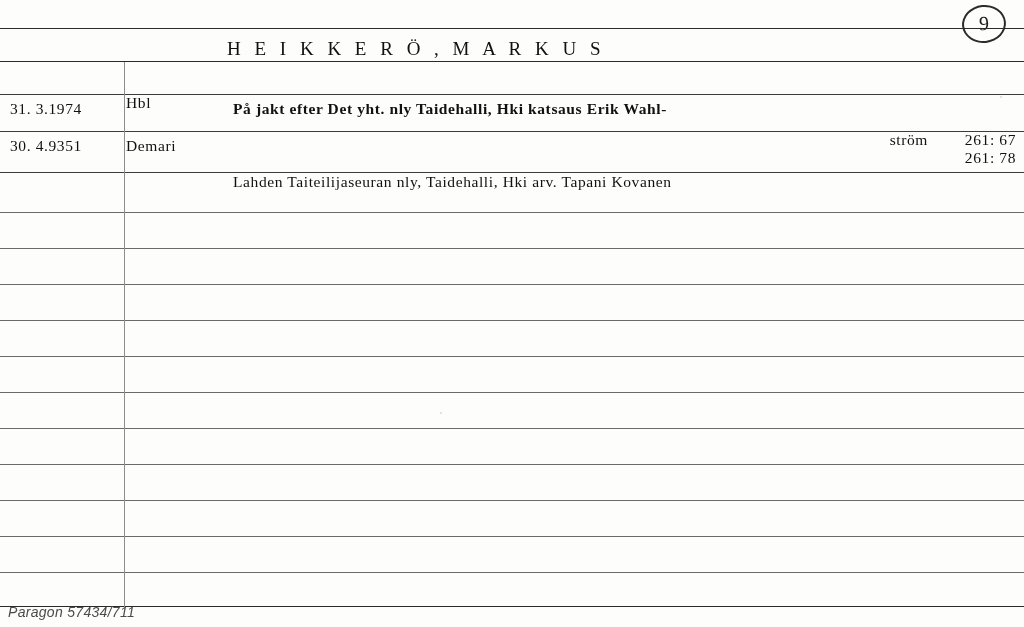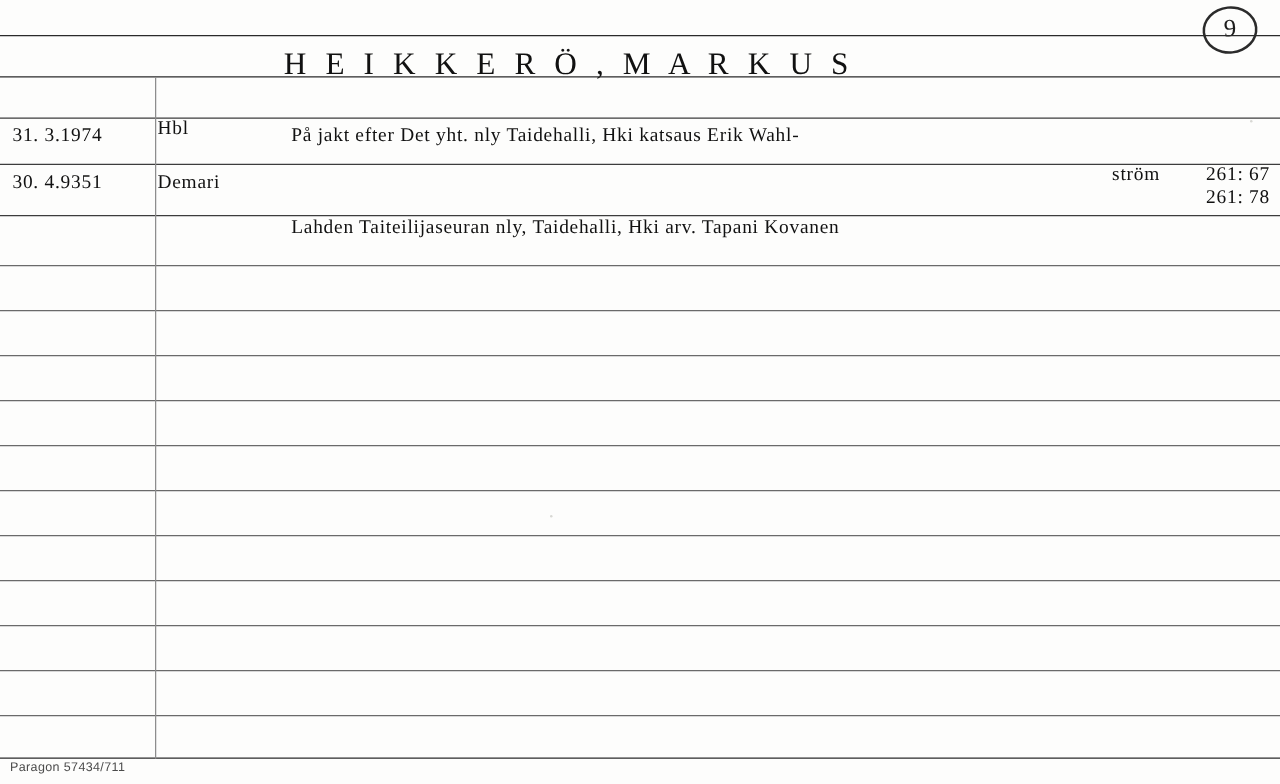--- a/index.html
+++ b/index.html
@@ -41,21 +41,21 @@
     height: 545px;
     width: 1px;
     background: #8d8d8d;
   }
 
   
   .header-title {
     position: absolute;
     left: 227px;
     top: 38px;
-    font-size: 25px;
+    font-size: 19px;
     letter-spacing: 4.5px;
     color: #111;
     white-space: nowrap;
     font-family: "Liberation Serif", serif;
   }
 
   
   .circle-num {
     position: absolute;
     right: 18px;
@@ -90,24 +90,25 @@
   .e-src   { left: 126px; }
   .e-body  { left: 233px; }
   .e-cont  { right: 96px; text-align: center; }
   .e-page  { right: 8px; text-align: right; }
 
   
   .footer {
     position: absolute;
     left: 8px;
     bottom: 7px;
-    font-size: 10px;
+    font-size: 14px;
     color: #4b4b4b;
     letter-spacing: 0.3px;
     font-family: "Liberation Sans", sans-serif;
+    font-style: italic;
   }
 
   
   .speckle {
     position: absolute;
     width: 2px; height: 2px;
     background: #d8d8d4;
     border-radius: 50%;
   }
 </style>
@@ -137,21 +138,21 @@
   <div class="rule faint" style="top:464px;"></div>
   <div class="rule faint" style="top:500px;"></div>
   <div class="rule faint" style="top:536px;"></div>
   <div class="rule faint" style="top:572px;"></div>
   <div class="rule" style="top:606px;"></div>
 
   <div class="vrule" style="left:124px;"></div>
 
   <div class="entry e-date" style="top:100px;">31. 3.1974</div>
   <div class="entry e-src" style="top:94px;">Hbl</div>
-  <div class="entry e-body" style="top:100px;">På jakt efter Det   yht. nly Taidehalli, Hki   katsaus Erik Wahl-</div>
+  <div class="entry e-body" style="top:100px;font-weight:bold;">På jakt efter Det   yht. nly Taidehalli, Hki   katsaus Erik Wahl-</div>
   <div class="entry e-cont" style="top:131px;">ström</div>
   <div class="entry e-page" style="top:131px;">261: 67</div>
 
   <div class="entry e-date" style="top:137px;">30. 4.9351</div>
   <div class="entry e-src" style="top:137px;">Demari</div>
   <div class="entry e-body" style="top:137px;margin-top:36px;">Lahden Taiteilijaseuran nly, Taidehalli, Hki arv. Tapani Kovanen</div>
   <div class="entry e-page" style="top:149px;">261: 78</div>
 
   <div class="speckle" style="left:440px; top:412px;"></div>
   <div class="speckle" style="left:1000px; top:96px;"></div>

